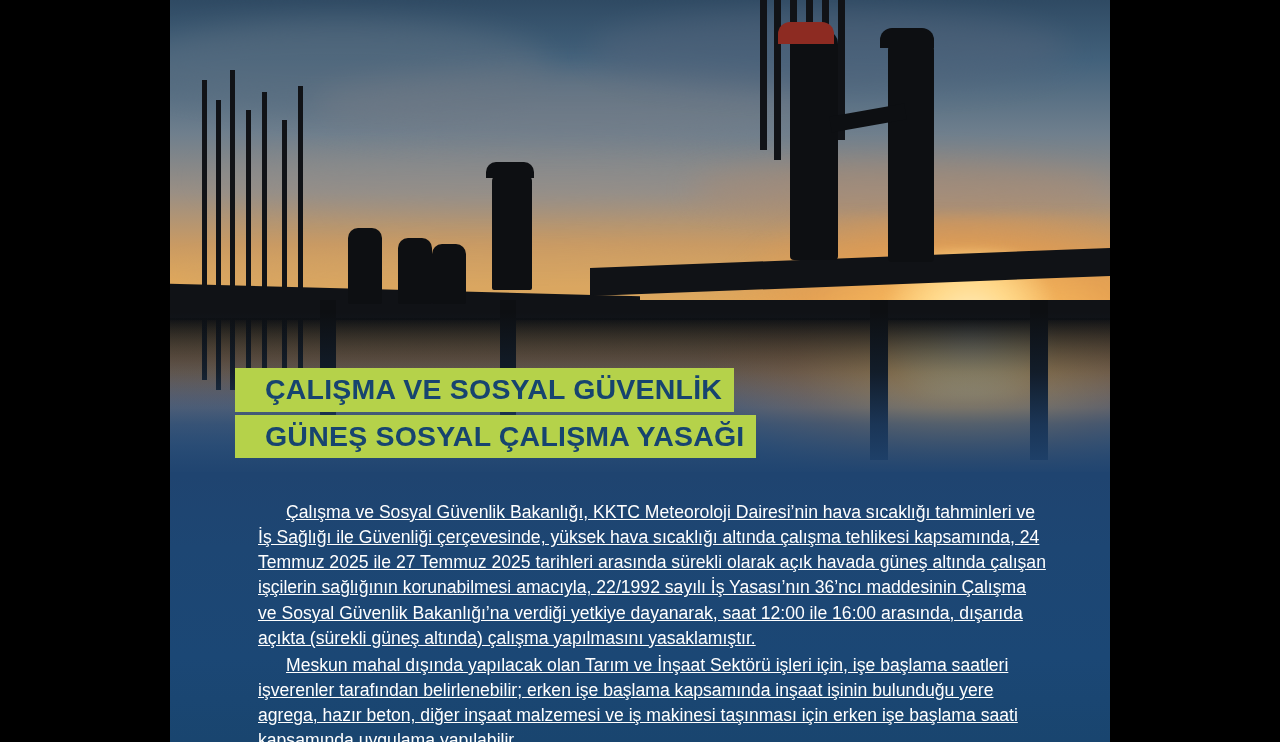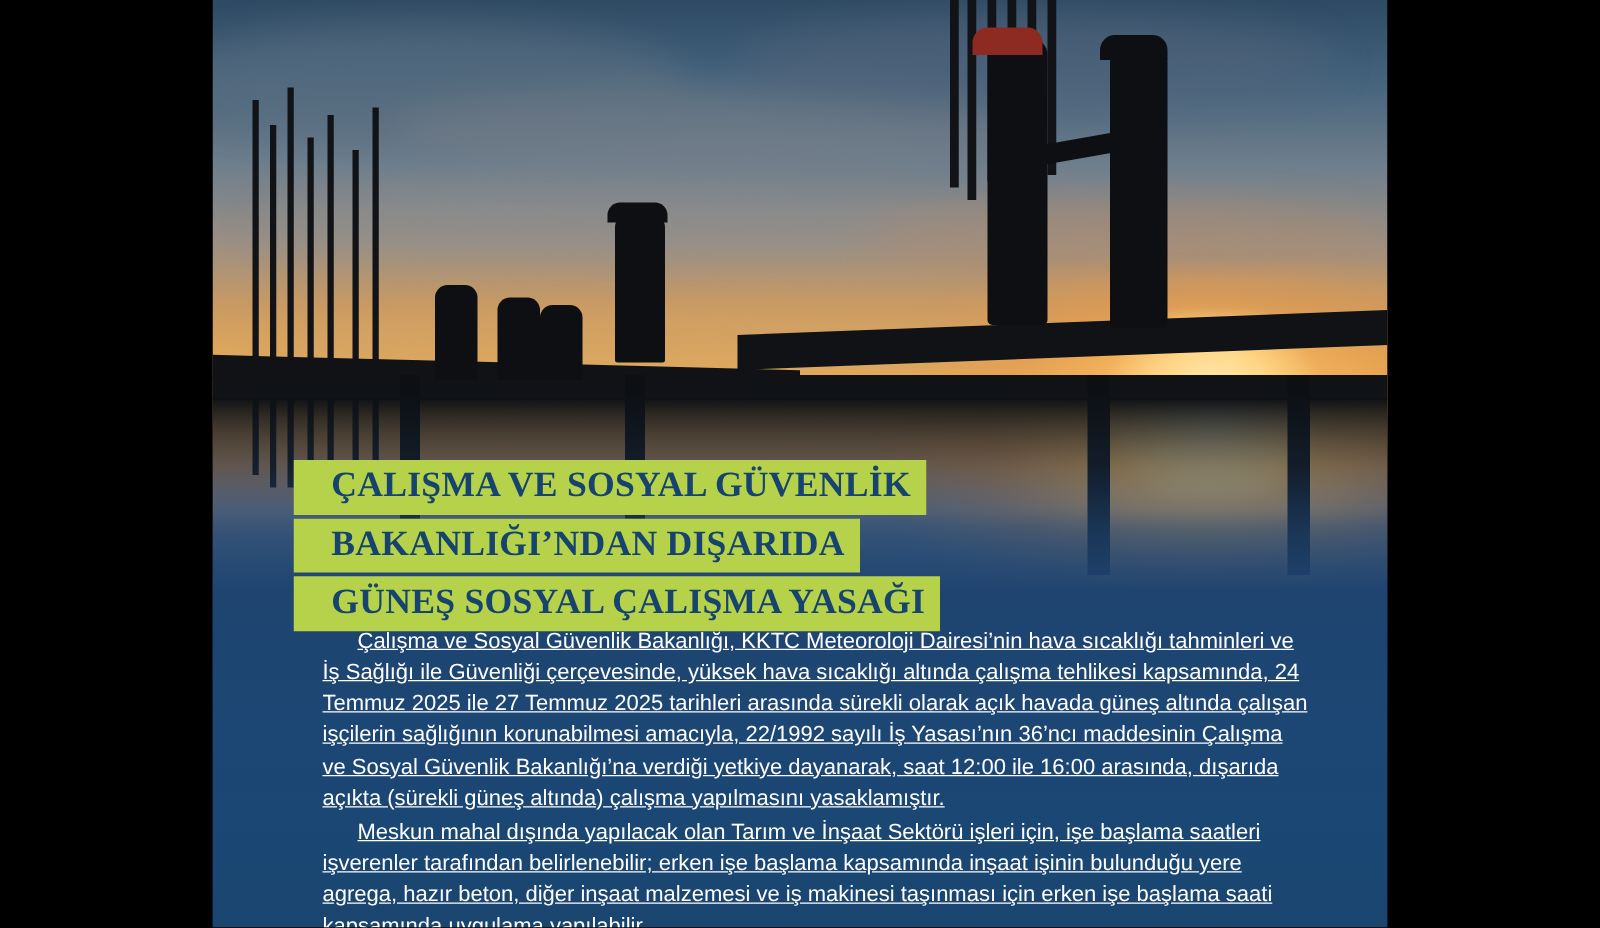--- a/index.html
+++ b/index.html
@@ -128,21 +128,20 @@
     z-index: 11;
   }
 
   
   .headline {
     position: absolute;
     left: 235px;
     top: 368px;
     width: 700px;
     z-index: 30;
-    font-family: Liberation Serif, serif;
   }
   .headline .hl {
     display: table;
     background: #b5d24a;
     color: #17446f;
     font-weight: bold;
     font-size: 28.5px;
     letter-spacing: .2px;
     line-height: 1.0;
     padding: 7px 12px 8px 30px;
@@ -220,21 +219,20 @@
     <div class="silhouette" style="left:178px; top:228px; width:34px; height:76px; border-radius:10px 10px 2px 2px;"></div>
     <div class="silhouette" style="left:228px; top:238px; width:34px; height:66px; border-radius:10px 10px 2px 2px;"></div>
     <div class="silhouette" style="left:262px; top:244px; width:34px; height:60px; border-radius:10px 10px 2px 2px;"></div>
   </div>
 
   <div class="bluefade"></div>
   <div class="bottomblue"></div>
 
   <div class="headline">
     <div class="hl">ÇALIŞMA VE SOSYAL GÜVENLİK</div>
-    <div class="hl">BAKANLIĞI’NDAN DIŞARIDA</div>
     <div class="hl">GÜNEŞ SOSYAL ÇALIŞMA YASAĞI</div>
   </div>
 
   <div class="body-copy">
     <p>Çalışma ve Sosyal Güvenlik Bakanlığı, KKTC Meteoroloji Dairesi’nin hava sıcaklığı tahminleri ve İş Sağlığı ile  Güvenliği çerçevesinde,  yüksek hava sıcaklığı altında çalışma tehlikesi kapsamında,  24 Temmuz 2025 ile 27 Temmuz 2025 tarihleri arasında sürekli olarak açık havada güneş altında çalışan işçilerin sağlığının  korunabilmesi amacıyla, 22/1992 sayılı İş Yasası’nın 36’ncı maddesinin Çalışma ve Sosyal Güvenlik Bakanlığı’na verdiği yetkiye dayanarak, saat 12:00 ile 16:00 arasında, dışarıda açıkta (sürekli güneş altında) çalışma yapılmasını yasaklamıştır.</p>
     <p>Meskun mahal dışında yapılacak olan Tarım ve İnşaat Sektörü işleri için,  işe başlama saatleri işverenler tarafından belirlenebilir; erken işe başlama kapsamında  inşaat işinin bulunduğu yere agrega, hazır beton, diğer inşaat malzemesi ve iş makinesi taşınması için erken işe başlama saati kapsamında uygulama yapılabilir.</p>
   </div>
 
   <div class="pillar left"></div>
   <div class="pillar right"></div>

